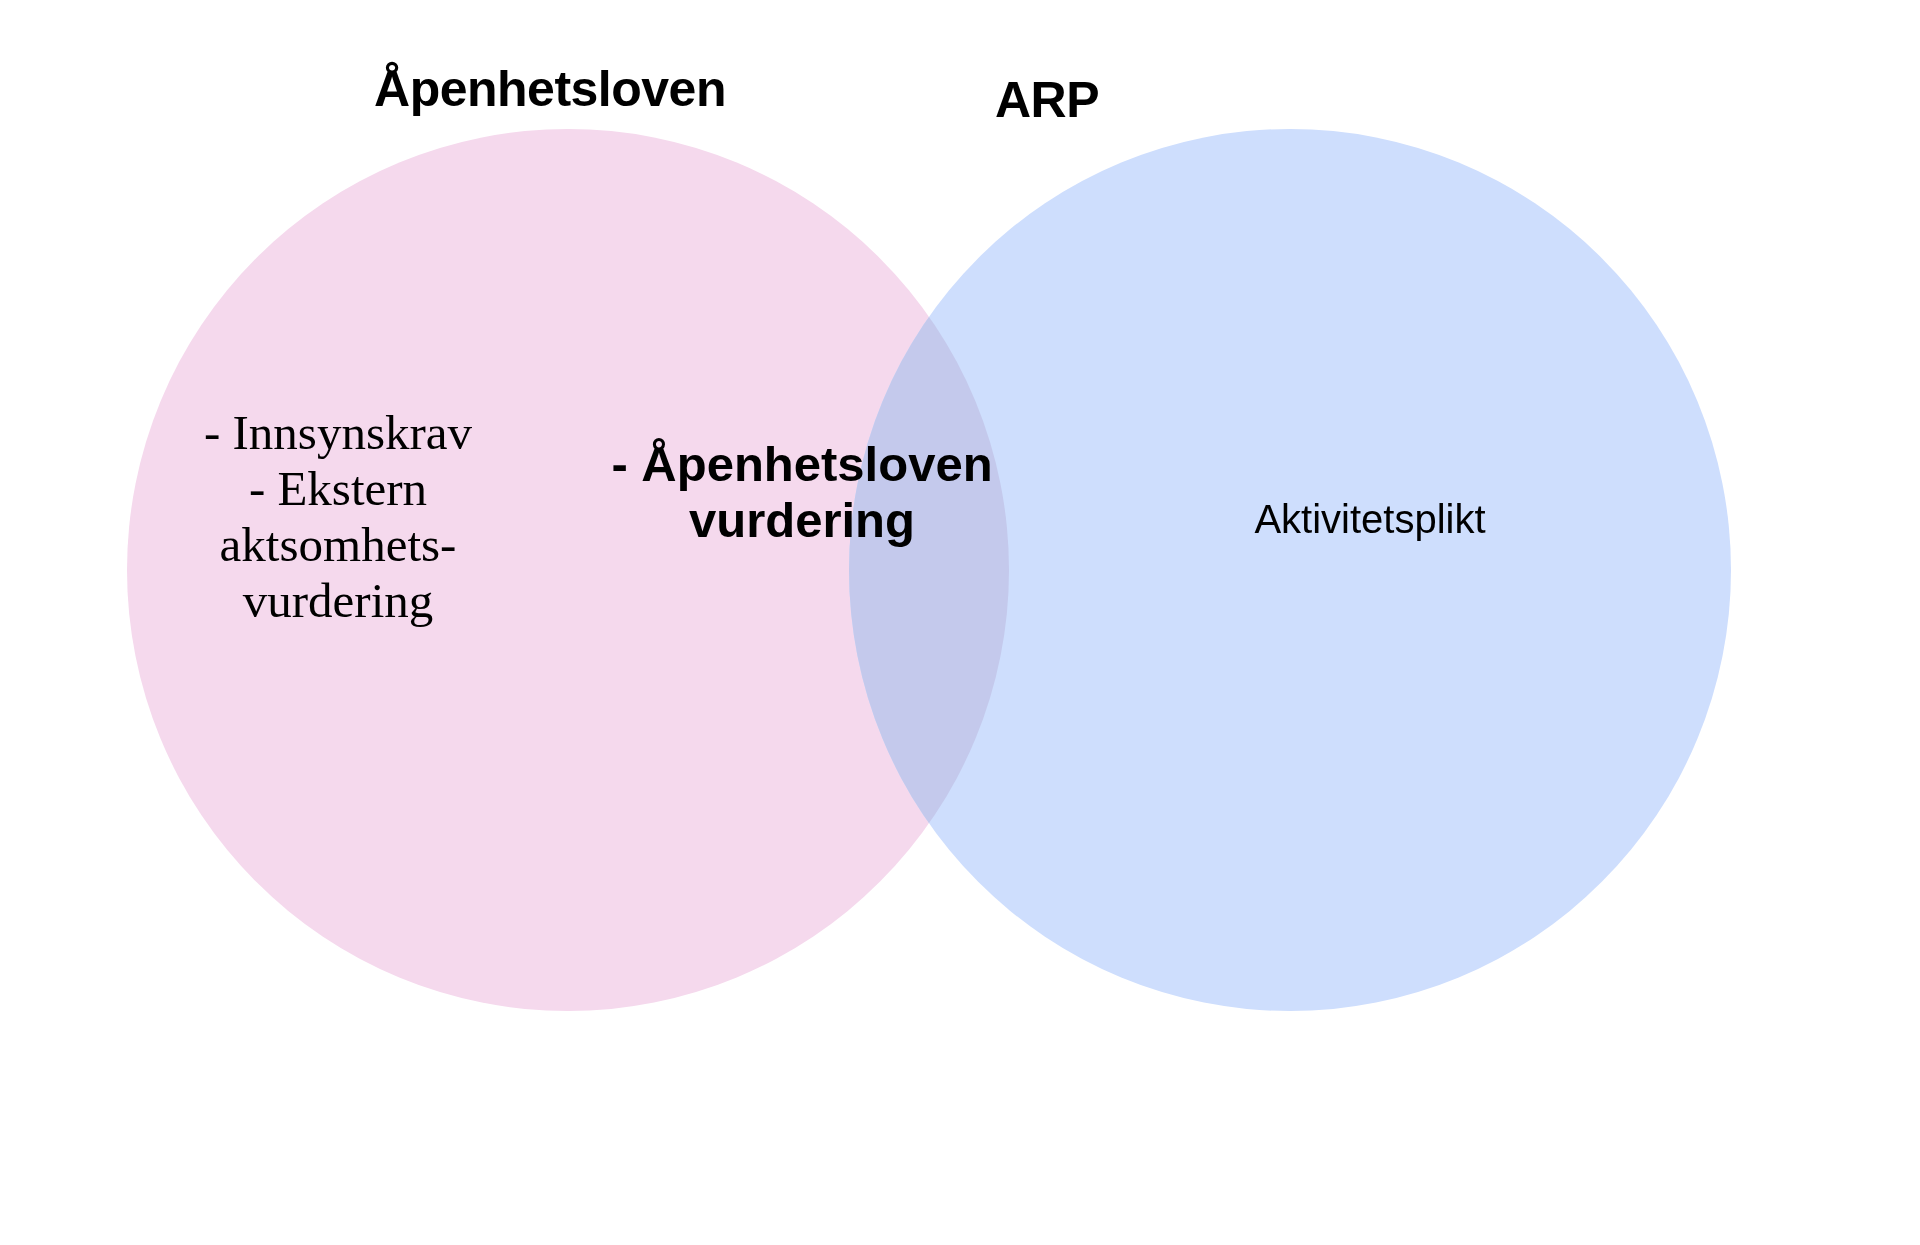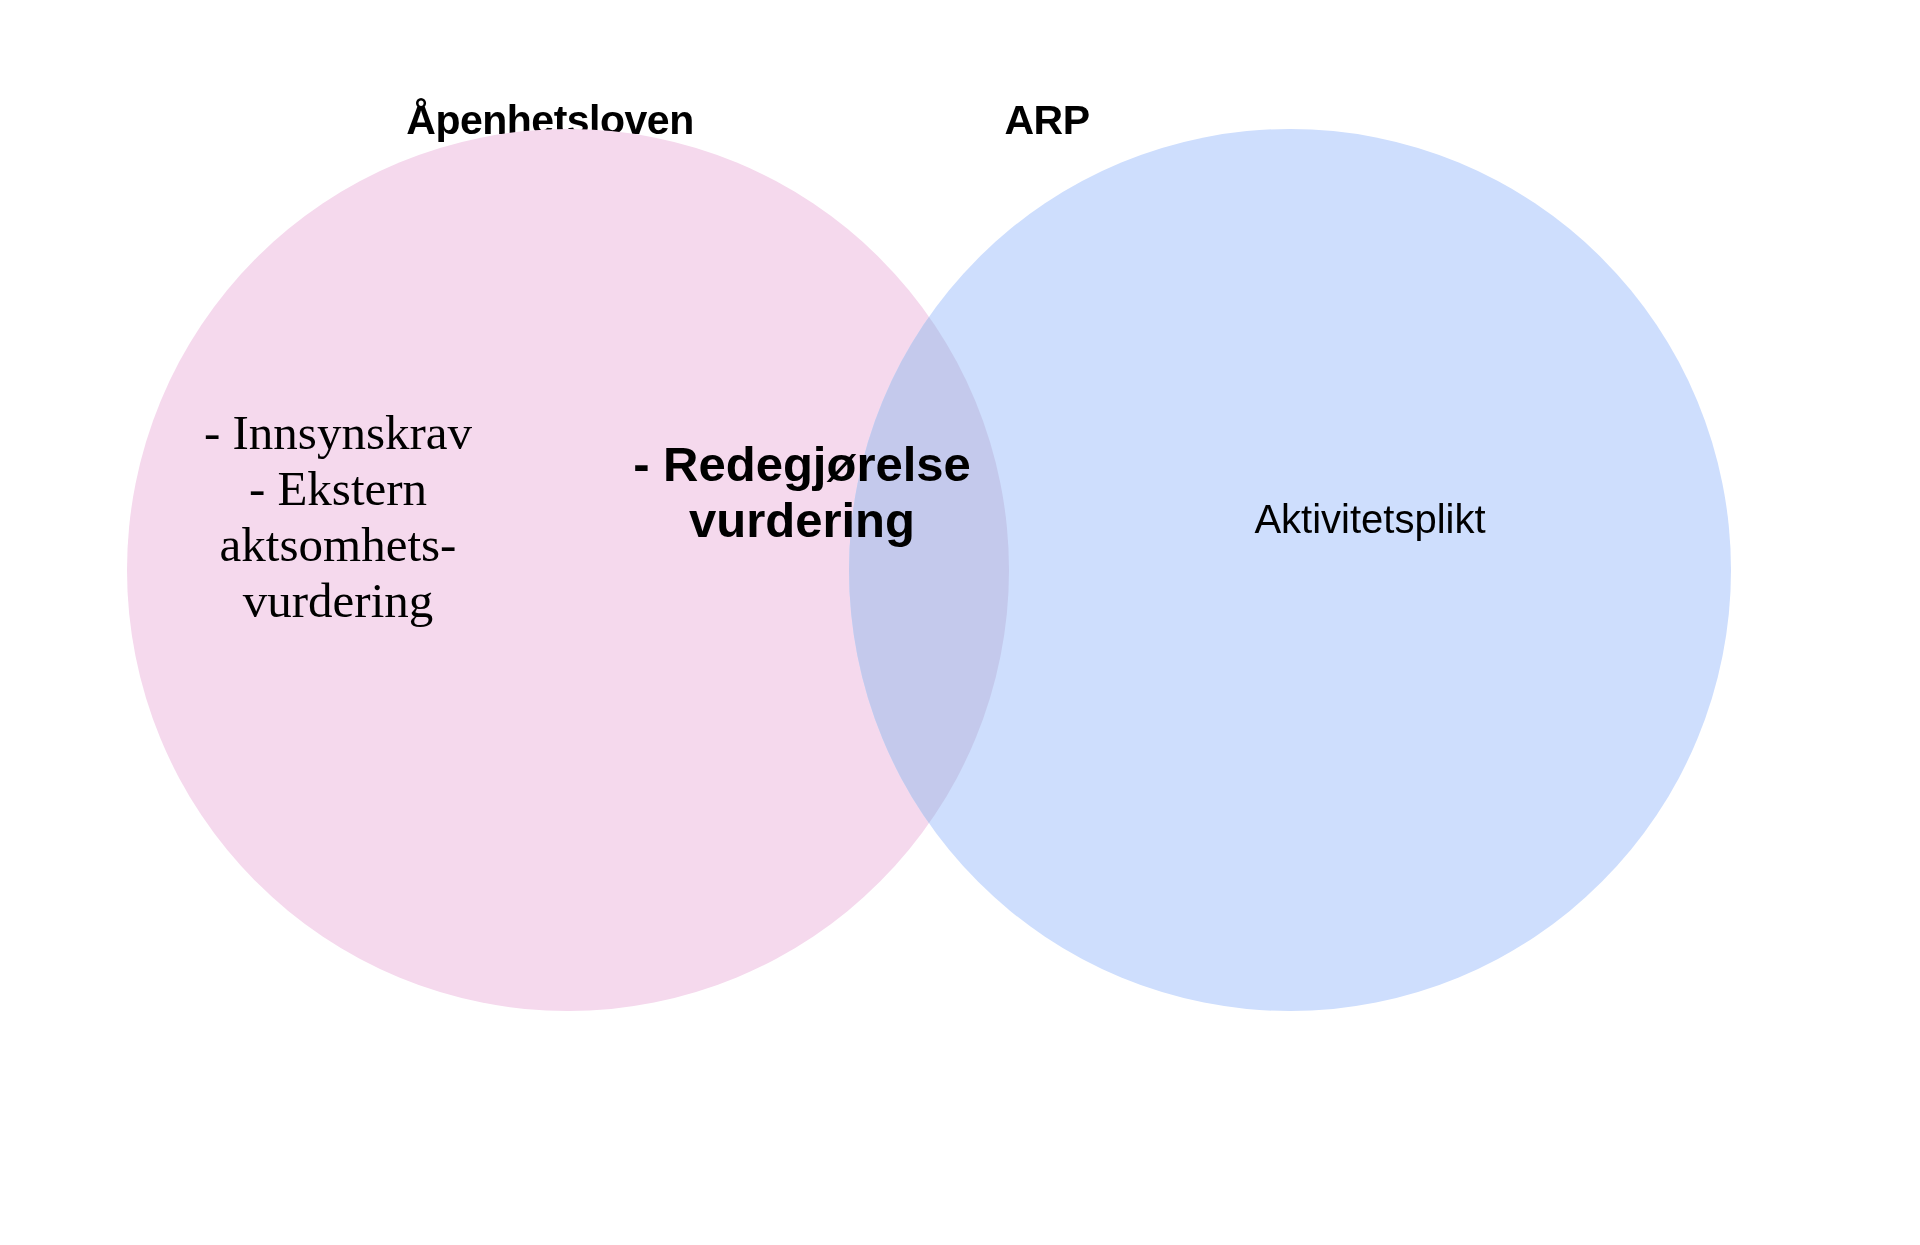--- a/index.html
+++ b/index.html
@@ -20,36 +20,35 @@
     position: relative;
     width: 1920px;
     height: 1245px;
     background: #ffffff;
   }
 
   
   .circle-title {
     position: absolute;
     font-weight: bold;
-    font-size: 41px;
+    font-size: 50px;
     line-height: 1;
     color: #000000;
     white-space: nowrap;
     letter-spacing: -0.5px;
-    margin-top: 36px;
   }
   #title-left {
     left: 0;
     top: 64px;
     width: 1100px;
     text-align: center;
   }
   #title-right {
     left: 700px;
-    top: 64px;
+    top: 75px;
     width: 620px;
     text-align: center;
     padding-left: 37px;
   }
 
   
   #venn-svg {
     position: absolute;
     left: 0;
     top: 0;
@@ -120,21 +119,21 @@
   </svg>
 
   <div class="region-text" id="text-left-only">
     <span>- Innsynskrav</span>
     <span>- Ekstern</span>
     <span>aktsomhets-</span>
     <span>vurdering</span>
   </div>
 
   <div class="region-text" id="text-intersection">
-    <span>- Redegjørelse</span>
+    <span>- Åpenhetsloven</span>
     <span>vurdering</span>
   </div>
 
   <div class="region-text" id="text-right-only">
     <span>Aktivitetsplikt</span>
   </div>
 
 </div>
 
 </body></html>

